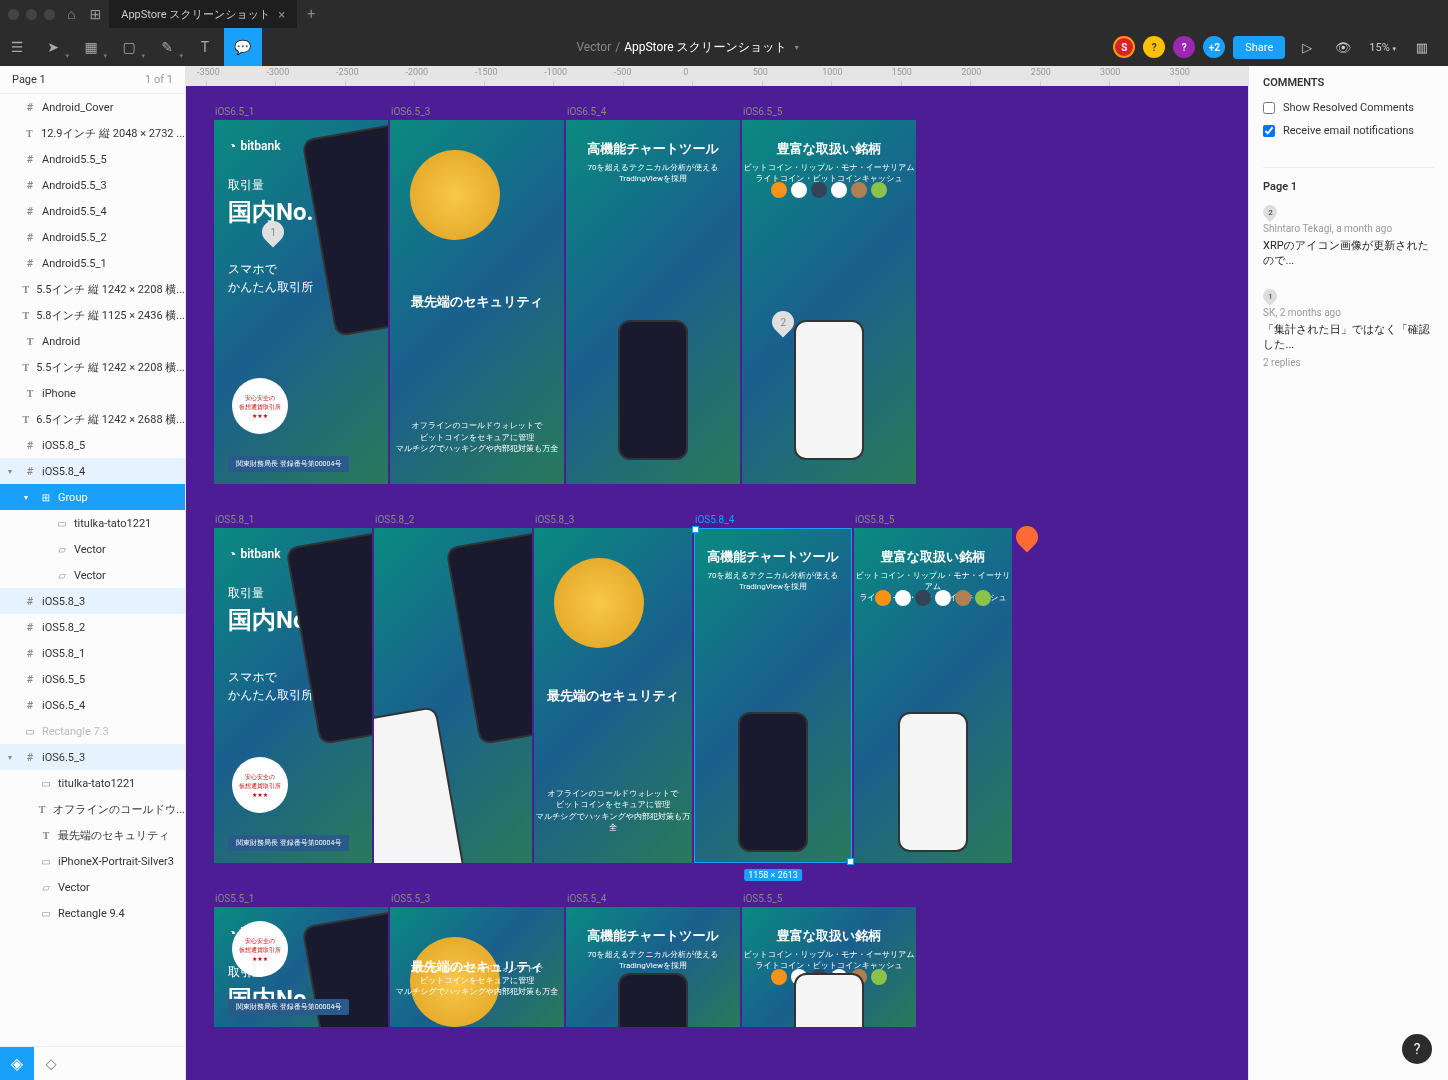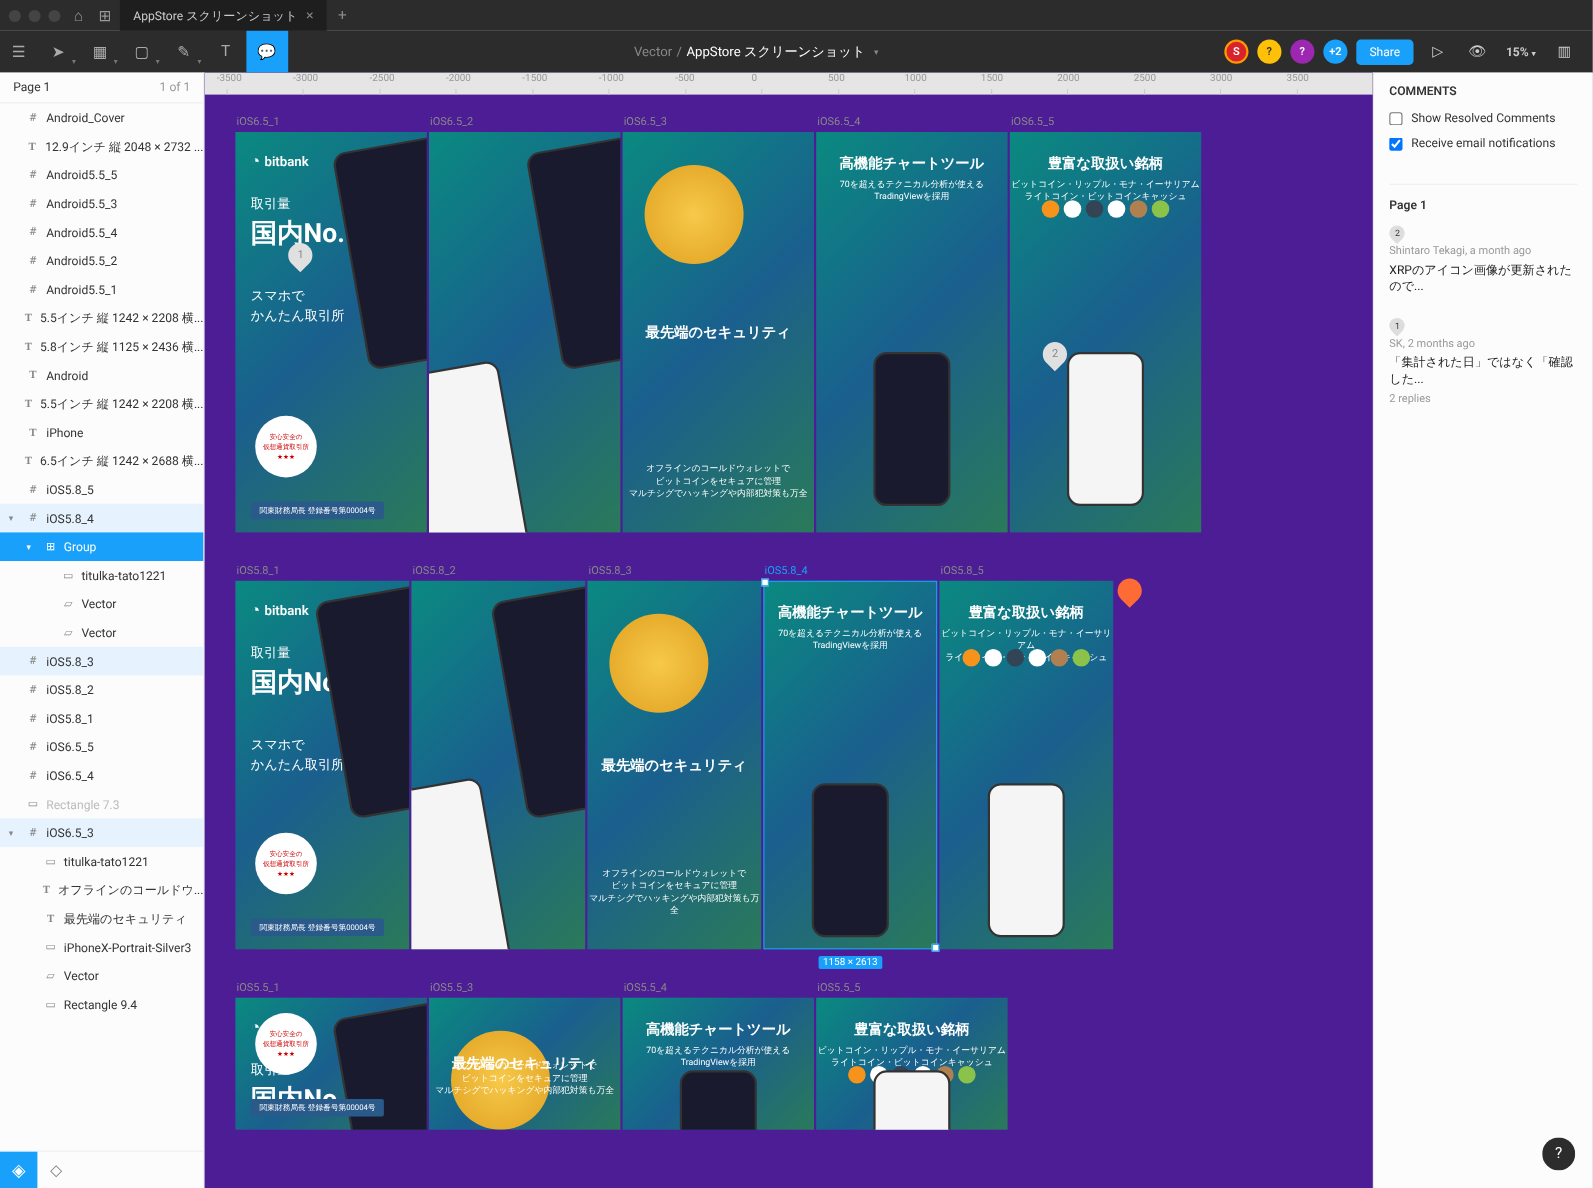--- a/index.html
+++ b/index.html
@@ -26,21 +26,21 @@
 .tb-center .crumb { color: #888; }
 .tb-center .doc { color: #fff; }
 .tb-right { display: flex; align-items: center; gap: 8px; padding-right: 12px; height: 100%; }
 .avatar { width: 22px; height: 22px; border-radius: 50%; display: flex; align-items: center; justify-content: center; font-size: 10px; font-weight: 600; color: #fff; }
 .av-s { background: #d8232a; border: 2px solid #ff9800; }
 .av-q { background: #ffc107; color: #333; }
 .av-p { background: #9c27b0; }
 .av-plus { background: #18a0fb; }
 .share-btn { background: #18a0fb; color: #fff; border: none; padding: 5px 12px; border-radius: 4px; font-size: 11px; cursor: pointer; }
 .tb-ico { width: 28px; text-align: center; color: #ccc; cursor: pointer; font-size: 13px; }
-.zoom { font-size: 11px; color: #ccc; padding: 0 4px; font-weight: bold; }
+.zoom { font-size: 11px; color: #ccc; padding: 0 4px; }
 
 
 .main { display: flex; height: calc(1080px - 28px - 38px); }
 
 
 .left-panel { width: 186px; background: #fcfcfc; border-right: 1px solid #e5e5e5; display: flex; flex-direction: column; position: relative; }
 .lp-header { height: 28px; display: flex; align-items: center; justify-content: space-between; padding: 0 12px; font-size: 11px; color: #333; border-bottom: 1px solid #eee; }
 .lp-header .count { color: #999; }
 .layers { flex: 1; overflow-y: auto; font-size: 11px; color: #333; }
 .layer { height: 26px; display: flex; align-items: center; padding-left: 8px; gap: 6px; cursor: pointer; white-space: nowrap; overflow: hidden; }
@@ -379,27 +379,20 @@
 かんたん取引所</div>
               <div class="ab-phone p1"></div>
               <div class="ab-badge">安心安全の<br>仮想通貨取引所<br>★★★</div>
               <div class="ab-ribbon">関東財務局長 登録番号第00004号</div>
             </div>
             <div class="comment-pin" style="left: 48px; top: 115px;">
               <span>1</span>
             </div>
           </div>
           <div class="frame">
-            <div class="frame-label">iOS6.5_2</div>
-            <div class="artboard r1">
-              <div class="ab-phone p1"></div>
-              <div class="ab-phone p2"></div>
-            </div>
-          </div>
-          <div class="frame">
             <div class="frame-label">iOS6.5_3</div>
             <div class="artboard r1">
               <div class="ab-coin"></div>
               <div class="ab-mid">最先端のセキュリティ</div>
               <div class="ab-sub" style="top:auto;bottom:30px;">オフラインのコールドウォレットで<br>ビットコインをセキュアに管理<br>マルチシグでハッキングや内部犯対策も万全</div>
             </div>
           </div>
           <div class="frame">
             <div class="frame-label">iOS6.5_4</div>
             <div class="artboard r1">

